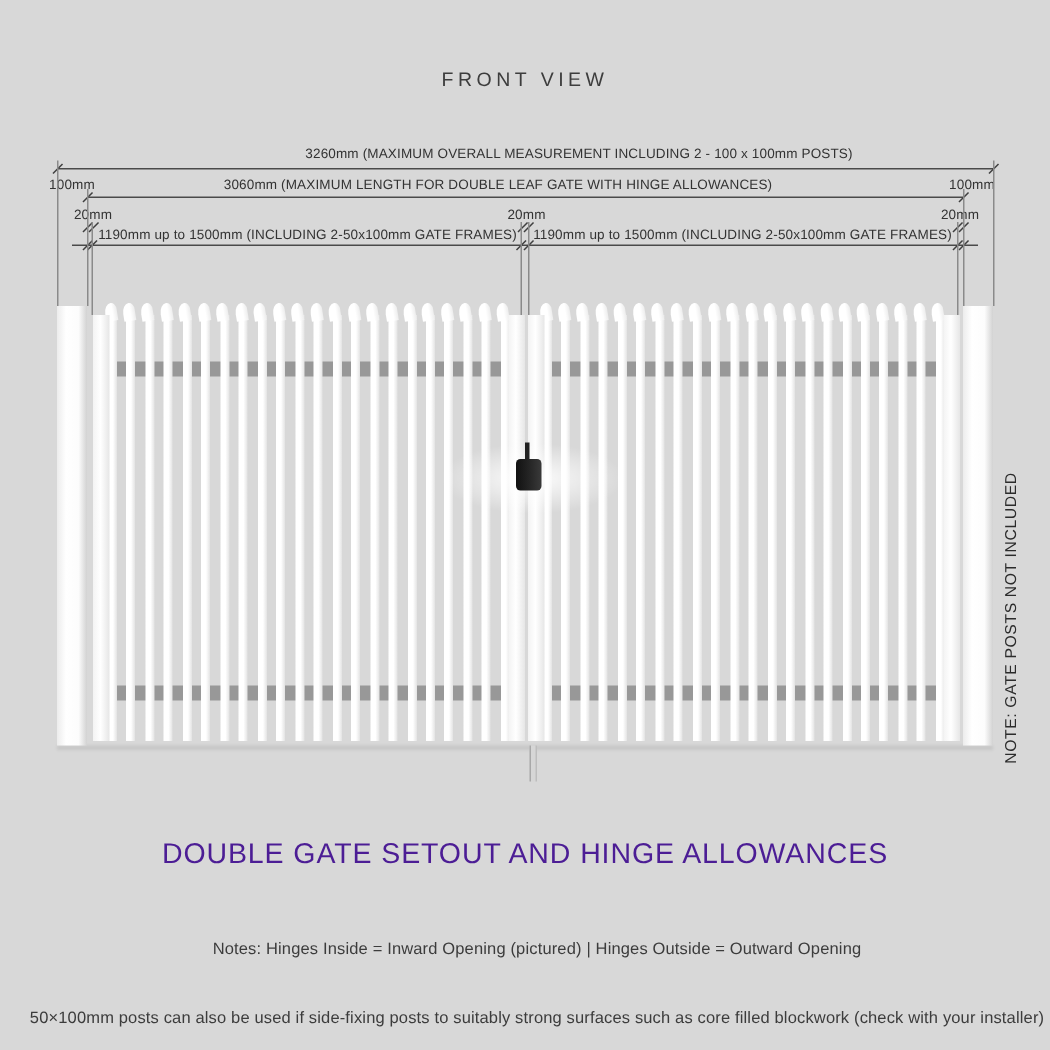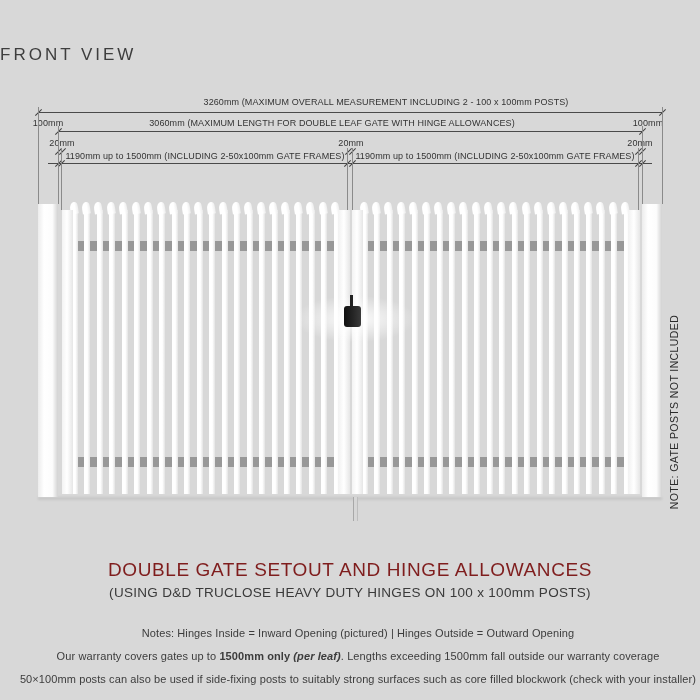--- a/index.html
+++ b/index.html
@@ -2,22 +2,22 @@
 <html><head>
 <meta charset="utf-8">
 <style>
   html,body{margin:0;padding:0;}
   .canvas{
     position:relative;width:700px;height:700px;background:#d8d8d8;
     overflow:hidden;font-family:"Liberation Sans",sans-serif;color:#383838;
   }
   
   .front-view{
-    position:absolute;top:45px;left:0;right:0;text-align:left;
-    font-size:17px;letter-spacing:3px;color:#3d3d3d;font-weight:400;
+    position:absolute;top:45px;left:0;right:0;text-align:center;
+    font-size:13px;letter-spacing:3px;color:#3d3d3d;font-weight:400;
   }
   
   .dim-label{
     position:absolute;font-size:9px;color:#333;white-space:nowrap;
     transform:translateX(-50%);letter-spacing:0.1px;
   }
   .dim-line{position:absolute;height:1px;background:#4a4a4a;}
   .ext-line{position:absolute;width:1px;background:#8a8a8a;}
   .tick{
     position:absolute;width:9px;height:1px;background:#3f3f3f;
@@ -74,21 +74,21 @@
     background:#d6d6d6;border-left:1px solid #a8a8a8;border-right:1px solid #bdbdbd;
   }
   
   .side-note{
     position:absolute;left:674px;top:412px;font-size:10.5px;color:#2b2b2b;
     white-space:nowrap;letter-spacing:0.4px;
     transform:translate(-50%,-50%) rotate(-90deg);
   }
   
   .footer-line{position:absolute;left:0;right:0;text-align:center;white-space:nowrap;}
-  .heading{top:559px;font-size:19px;letter-spacing:0.6px;color:#7f1d1d;}
+  .heading{top:559px;font-size:19px;letter-spacing:0.6px;color:#4c1d95;}
   .subheading{top:585px;font-size:13.5px;letter-spacing:0.3px;color:#3a3a3a;}
   .note{font-size:11px;color:#3c3c3c;letter-spacing:0.1px;padding-left:16px;}
   .note1{top:627px;}
   .note2{top:650px;}
   .note3{top:673px;}
   .b{font-weight:bold;}
   .bi{font-weight:bold;font-style:italic;}
 </style>
 </head>
 <body>
@@ -208,18 +208,16 @@
   </div>
 
   <div class="latch-glow"></div>
   <div class="latch-pin"></div>
   <div class="latch-body"></div>
   <div class="drop-bolt"></div>
 
   <div class="side-note">NOTE: GATE POSTS NOT INCLUDED</div>
 
   <div class="footer-line heading">DOUBLE GATE SETOUT AND HINGE ALLOWANCES</div>
-  <div class="footer-line subheading">(USING D&amp;D TRUCLOSE HEAVY DUTY HINGES ON 100 x 100mm POSTS)</div>
   <div class="footer-line note note1">Notes: Hinges Inside = Inward Opening (pictured) | Hinges Outside = Outward Opening</div>
-  <div class="footer-line note note2"><span>Our warranty covers gates up to </span><span class="b">1500mm only </span><span class="bi">(per leaf)</span><span>. Lengths exceeding 1500mm fall outside our warranty coverage</span></div>
   <div class="footer-line note note3">50×100mm posts can also be used if side-fixing posts to suitably strong surfaces such as core filled blockwork (check with your installer)</div>
 
 </div>
 
 </body></html>

